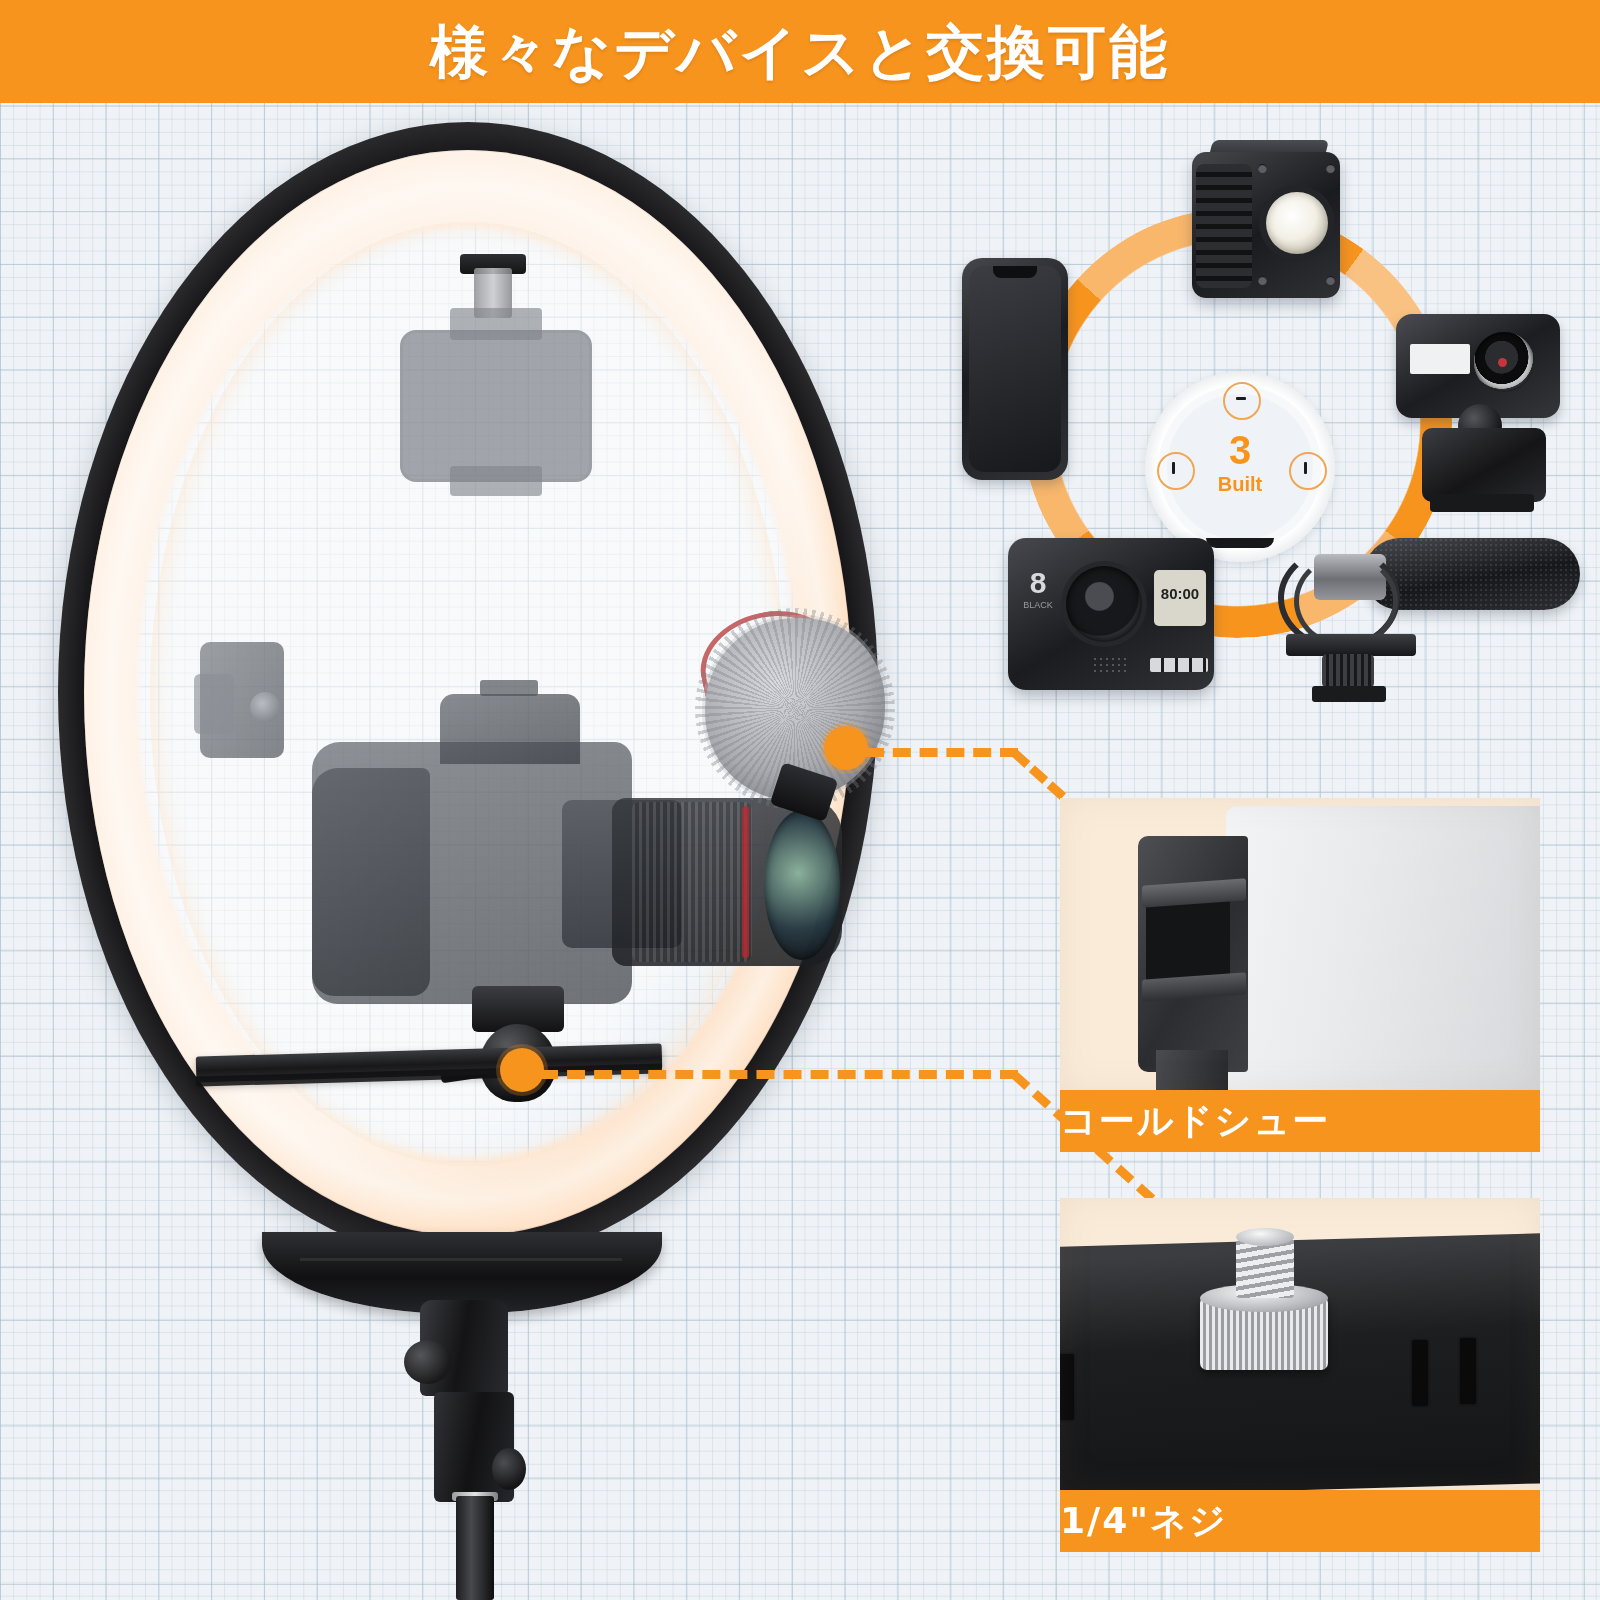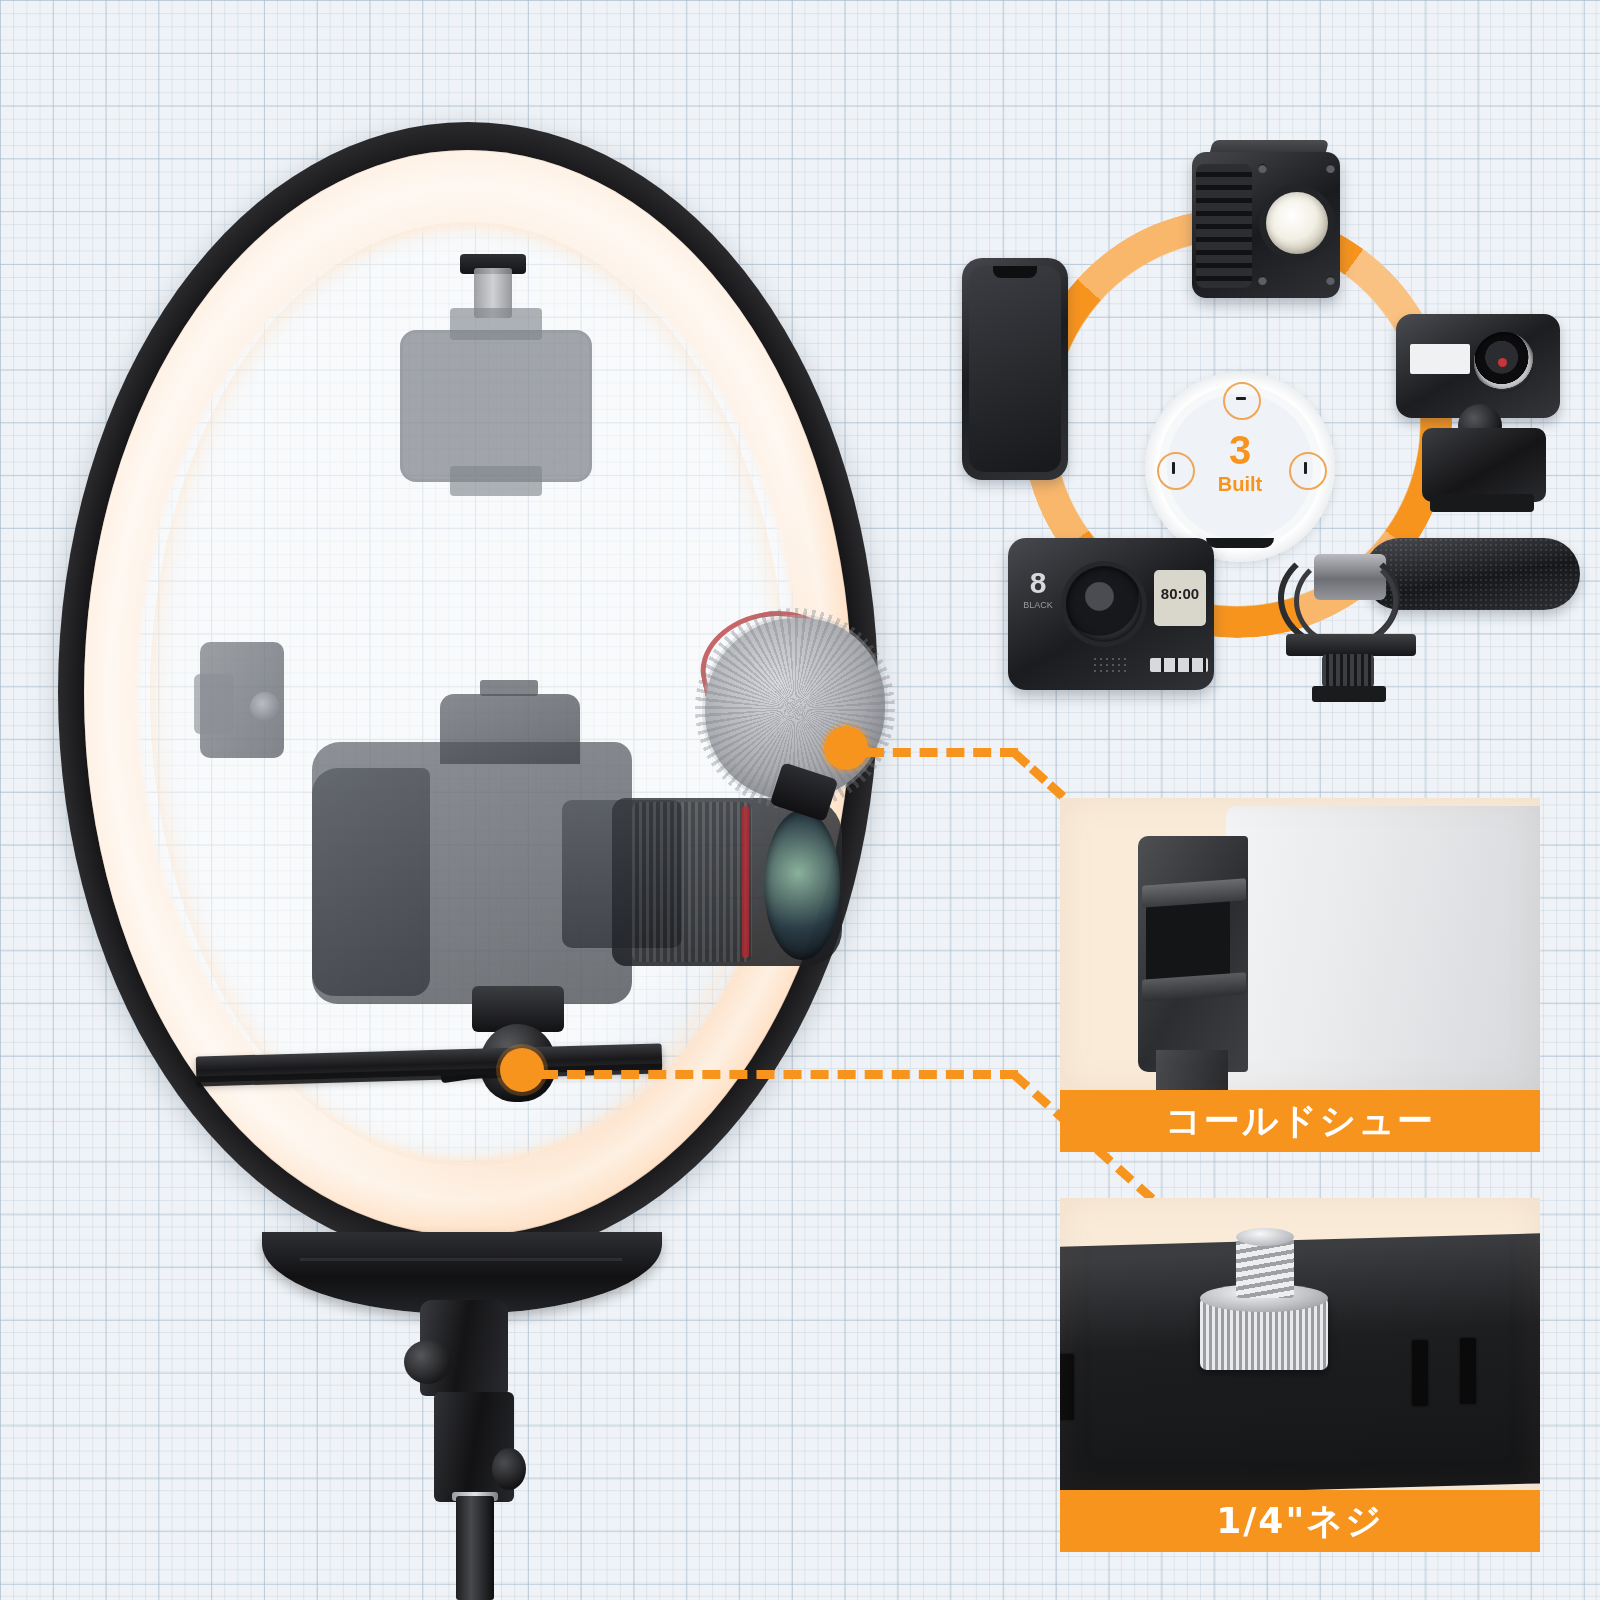--- a/index.html
+++ b/index.html
@@ -220,21 +220,21 @@
     border:5px solid #3a3b3f;border-radius:50%;border-top-color:transparent;}
   .mic-plate{position:absolute;left:26px;top:104px;width:130px;height:22px;border-radius:4px;
     background:linear-gradient(#3e3f43,#16171a);}
   .mic-screw{position:absolute;left:62px;top:124px;width:52px;height:34px;border-radius:5px;
     background:repeating-linear-gradient(to right,#3d3e42 0 4px,#17181b 4px 7px);}
   .mic-shoe{position:absolute;left:52px;top:156px;width:74px;height:16px;border-radius:3px;background:#1a1b1d;}
 
   
   .panel{position:absolute;left:1060px;width:480px;overflow:hidden;}
   .panel-img{position:relative;width:480px;overflow:hidden;background:#FAEBD9;}
-  .panel-cap{height:62px;background:#F7941E;display:flex;align-items:center;justify-content:center;}
+  .panel-cap{height:62px;background:#F7941E;display:flex;align-items:center;justify-content:flex-start;}
   .panel-cap span{color:#fff;font-size:36px;font-weight:bold;letter-spacing:2px;line-height:1;
     font-family:"DejaVu Sans","Liberation Sans",sans-serif;}
 
   
   #panel-shoe{top:798px;}
   #panel-shoe .panel-img{height:292px;}
   .cs-light{position:absolute;left:166px;top:8px;width:320px;height:284px;border-radius:10px 0 0 10px;
     background:linear-gradient(100deg,#f3f4f6 0%,#e9eaec 40%,#d6d8db 100%);}
   .cs-bracket{position:absolute;left:78px;top:38px;width:110px;height:236px;border-radius:10px 4px 4px 10px;
     background:linear-gradient(120deg,#4d4f53,#2c2d31 55%,#3f4044);}
@@ -264,20 +264,23 @@
     background:radial-gradient(ellipse at 42% 32%,#f7f8f9,#c0c2c6 62%,#9a9ca0);}
 
   .panel-shadow{position:absolute;inset:0;pointer-events:none;
     box-shadow:inset 0 0 34px rgba(150,120,90,.10);}
 </style>
 </head>
 <body>
 
 <div id="stage">
 
+  <div class="banner">
+    <div class="banner-title">様々なデバイスと交換可能</div>
+  </div>
 
   <div class="ring-wrap">
     <div class="ring-outer"></div>
     <div class="ring-glow"></div>
     <div class="ring-glow2"></div>
     <div class="ring-inner-edge"></div>
   </div>
 
   <div class="holder">
     <div class="holder-cap"></div>

